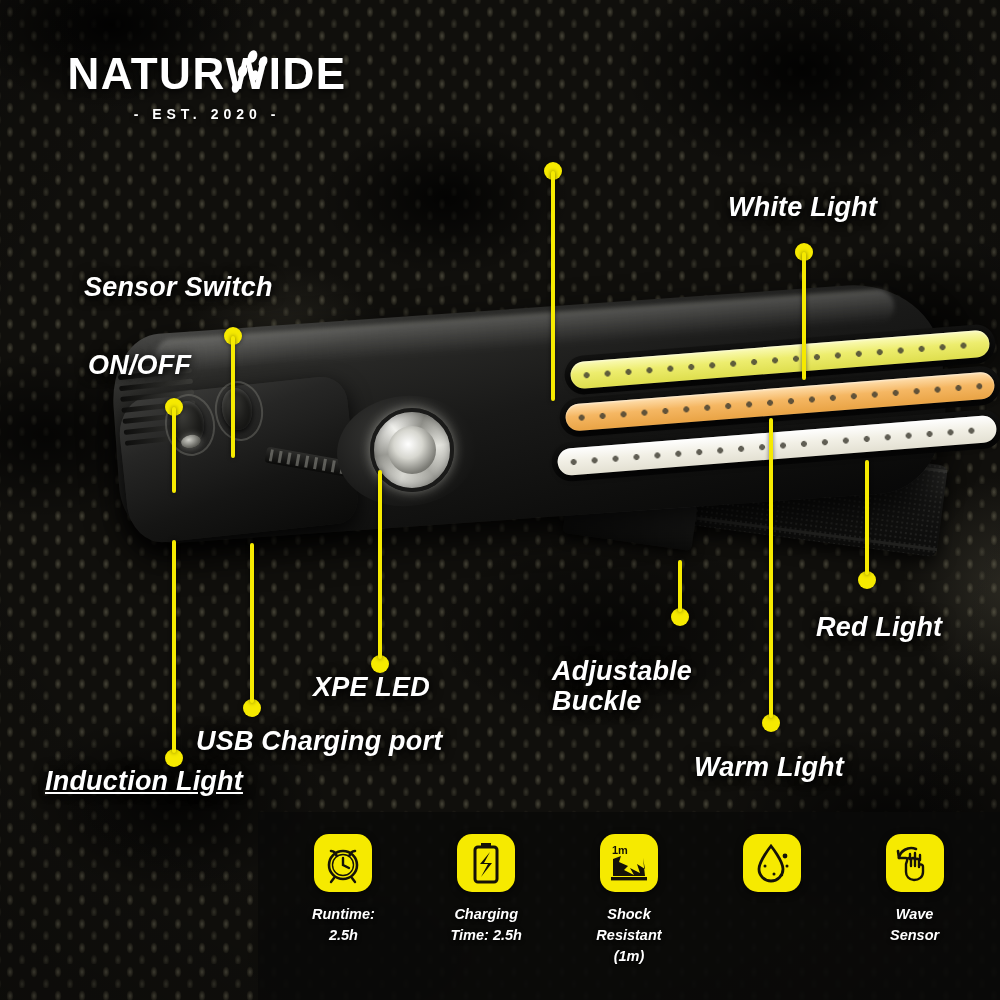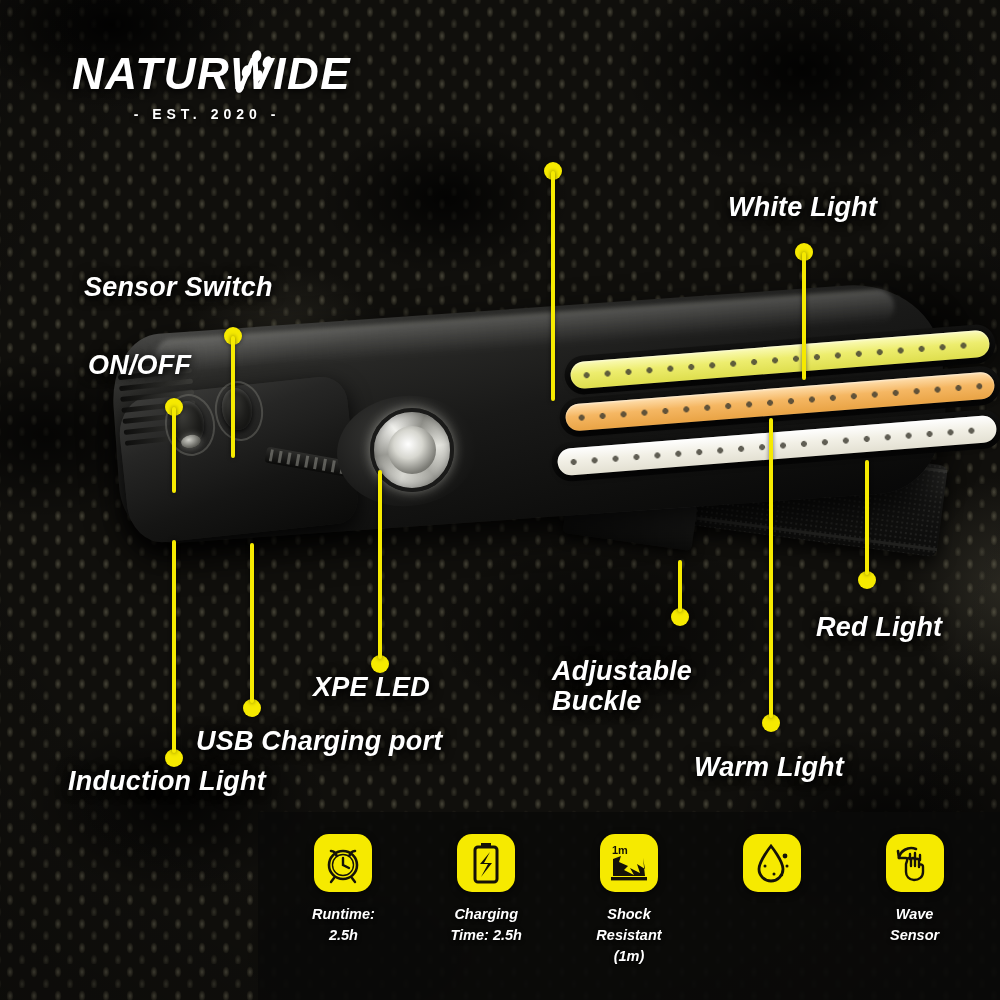--- a/index.html
+++ b/index.html
@@ -33,21 +33,21 @@
       radial-gradient(ellipse 220px 130px at 20% 78%, rgba(0,0,0,.74), rgba(0,0,0,0) 70%),
       radial-gradient(ellipse 240px 140px at 86% 80%, rgba(0,0,0,.72), rgba(0,0,0,0) 70%),
       radial-gradient(ellipse 170px 100px at 37% 92%, rgba(0,0,0,.66), rgba(0,0,0,0) 70%),
       radial-gradient(ellipse 150px 160px at 97% 58%, rgba(120,116,96,.26), rgba(0,0,0,0) 70%),
       radial-gradient(ellipse 140px 90px at 30% 34%, rgba(120,116,96,.16), rgba(0,0,0,0) 70%);
   }
   .bg-vig{position:absolute;inset:0;background:radial-gradient(ellipse 120% 110% at 50% 45%, rgba(0,0,0,0) 40%, rgba(0,0,0,.55) 100%);}
 
   
   .logo{position:absolute;left:72px;top:48px;width:270px;text-align:center;}
-  .logo-row{display:flex;align-items:center;gap:0px;font-style:italic;}
+  .logo-row{display:flex;align-items:center;justify-content:center;gap:0px;}
   .logo-word{
     font-size:44px;font-weight:700;color:#fff;letter-spacing:1.5px;
     line-height:1;font-family:"Liberation Sans",sans-serif;
     text-shadow:0 2px 6px rgba(0,0,0,.85);
   }
   .logo-paws{position:relative;width:52px;height:52px;}
   .paw{position:absolute;background:#fff;border-radius:50%;transform-origin:center;}
   .logo-est{
     margin-top:6px;font-size:14px;font-weight:700;color:#fff;letter-spacing:5px;
     text-shadow:0 2px 5px rgba(0,0,0,.85);
@@ -296,21 +296,21 @@
   <div class="lead" style="left:678px;top:560px;height:52px;"></div>
 
   <div class="lbl" style="left:313px;top:672px;">XPE LED</div>
   <div class="dot" style="left:371px;top:655px;"></div>
   <div class="lead" style="left:378px;top:470px;height:189px;"></div>
 
   <div class="lbl" style="left:196px;top:726px;">USB Charging port</div>
   <div class="dot" style="left:243px;top:699px;"></div>
   <div class="lead" style="left:250px;top:543px;height:160px;"></div>
 
-  <div class="lbl" style="left:68px;top:766px;">Induction Light</div>
+  <div class="lbl" style="left:45px;top:766px;text-decoration:underline;">Induction Light</div>
   <div class="dot" style="left:165px;top:749px;"></div>
   <div class="lead" style="left:172px;top:540px;height:213px;"></div>
 
   <div class="lbl" style="left:694px;top:752px;">Warm Light</div>
   <div class="dot" style="left:762px;top:714px;"></div>
   <div class="lead" style="left:769px;top:418px;height:300px;"></div>
 
   <div class="specbar">
     <div class="specs">
 

